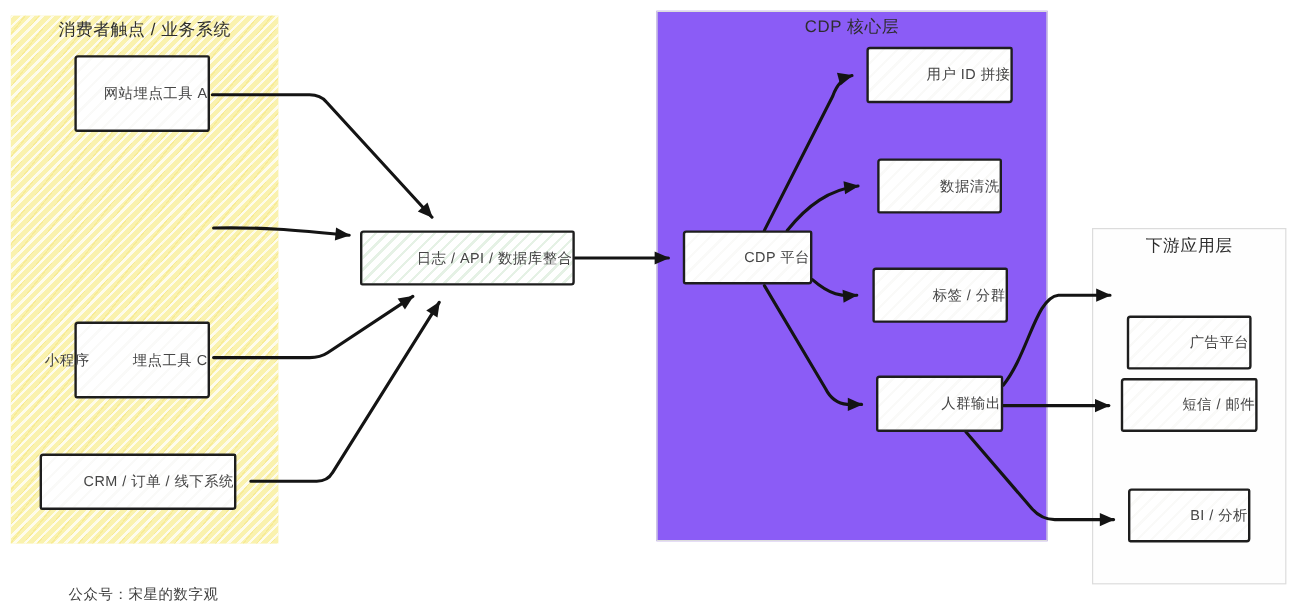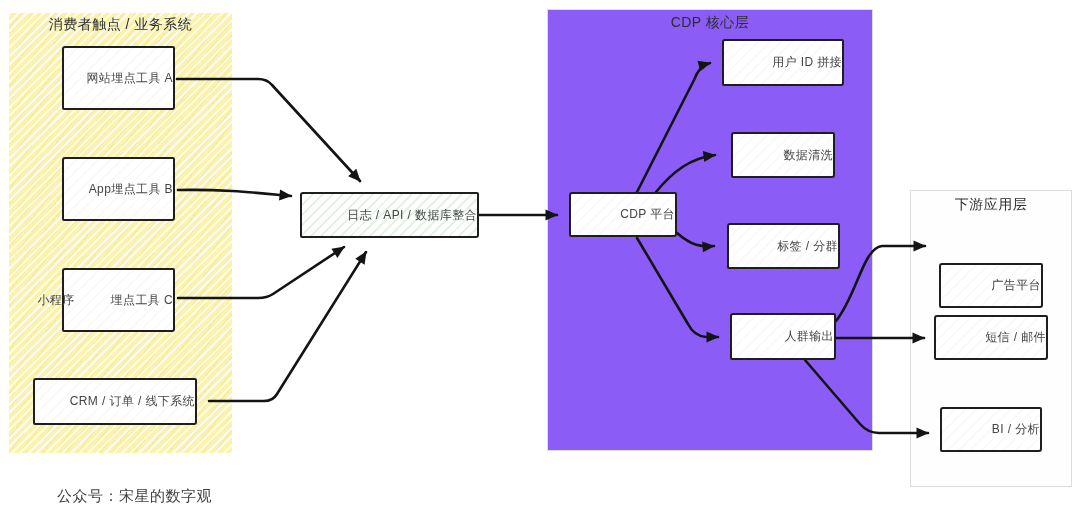--- a/index.html
+++ b/index.html
@@ -110,21 +110,21 @@
   #n-audience     { left: 730px; top: 313px; width: 106px; height: 47px; }
   #n-ad_platform  { left: 939px; top: 223px; width: 104px; height: 45px; margin-top: 40px; }
   #n-sms_email    { left: 934px; top: 315px; width: 114px; height: 45px; }
   #n-bi_analytics { left: 940px; top: 407px; width: 102px; height: 45px; }
 
   
   .footer-note {
     position: absolute;
     left: 57px; top: 487px;
     z-index: 3;
-    font-size: 15px;
+    font-size: 12px;
     color: #3f3f3f;
     letter-spacing: 0.5px;
   }
 </style>
 </head>
 <body>
 
 <div class="canvas">
 
   <div class="region" id="rg-sources">
@@ -158,24 +158,20 @@
     <path class="edge" d="M836,321 C857,295 863,248 882,246 L925,246" marker-end="url(#ah)"></path>
     <path class="edge" d="M836,338 L924,338" marker-end="url(#ah)"></path>
     <path class="edge" d="M805,360 L860,424 Q868,433 879,433 L928,433" marker-end="url(#ah)"></path>
   </svg>
 
   <div class="node" id="n-website">
     <span>网站</span>
     <span>埋点工具 A</span>
   </div>
 
-  <div class="node" id="n-app">
-    <span>App</span>
-    <span>埋点工具 B</span>
-  </div>
 
   <div class="node" id="n-miniprogram">
     <span>小程序</span>
     <span>埋点工具 C</span>
   </div>
 
   <div class="node" id="n-crm">
     <span>CRM / 订单 / 线下系统</span>
   </div>
 

